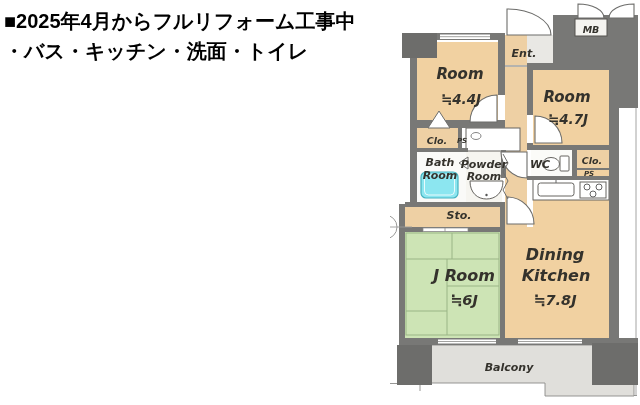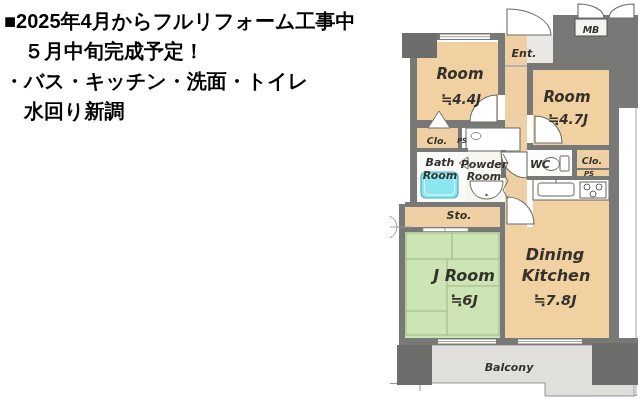--- a/index.html
+++ b/index.html
@@ -24,23 +24,21 @@
   .winband{fill:#ffffff;}
   .winmid{stroke:#8a8a88;stroke-width:0.8;}
 </style>
 </head>
 <body>
 
 <div class="screen">
 
   <div class="notice">
     <div>■2025年4月からフルリフォーム工事中</div>
-    <div class="indent">５月中旬完成予定！</div>
     <div>・バス・キッチン・洗面・トイレ</div>
-    <div class="indent">水回り新調</div>
   </div>
 
   <svg style="position:absolute;left:390px;top:0;" width="250" height="405" viewBox="390 0 250 405" xmlns="http://www.w3.org/2000/svg">
 
     <g>
       <rect x="498" y="35" width="55" height="32" fill="#e9e8e4"></rect>
       <rect x="505" y="35" width="22" height="192" fill="#eed0a4"></rect>
       <rect x="417" y="42" width="81" height="80" fill="#f1d1a1"></rect>
       <rect x="533" y="70" width="76" height="77" fill="#f1d1a1"></rect>
       <rect x="413" y="126" width="49" height="24" fill="#eed0a4"></rect>

